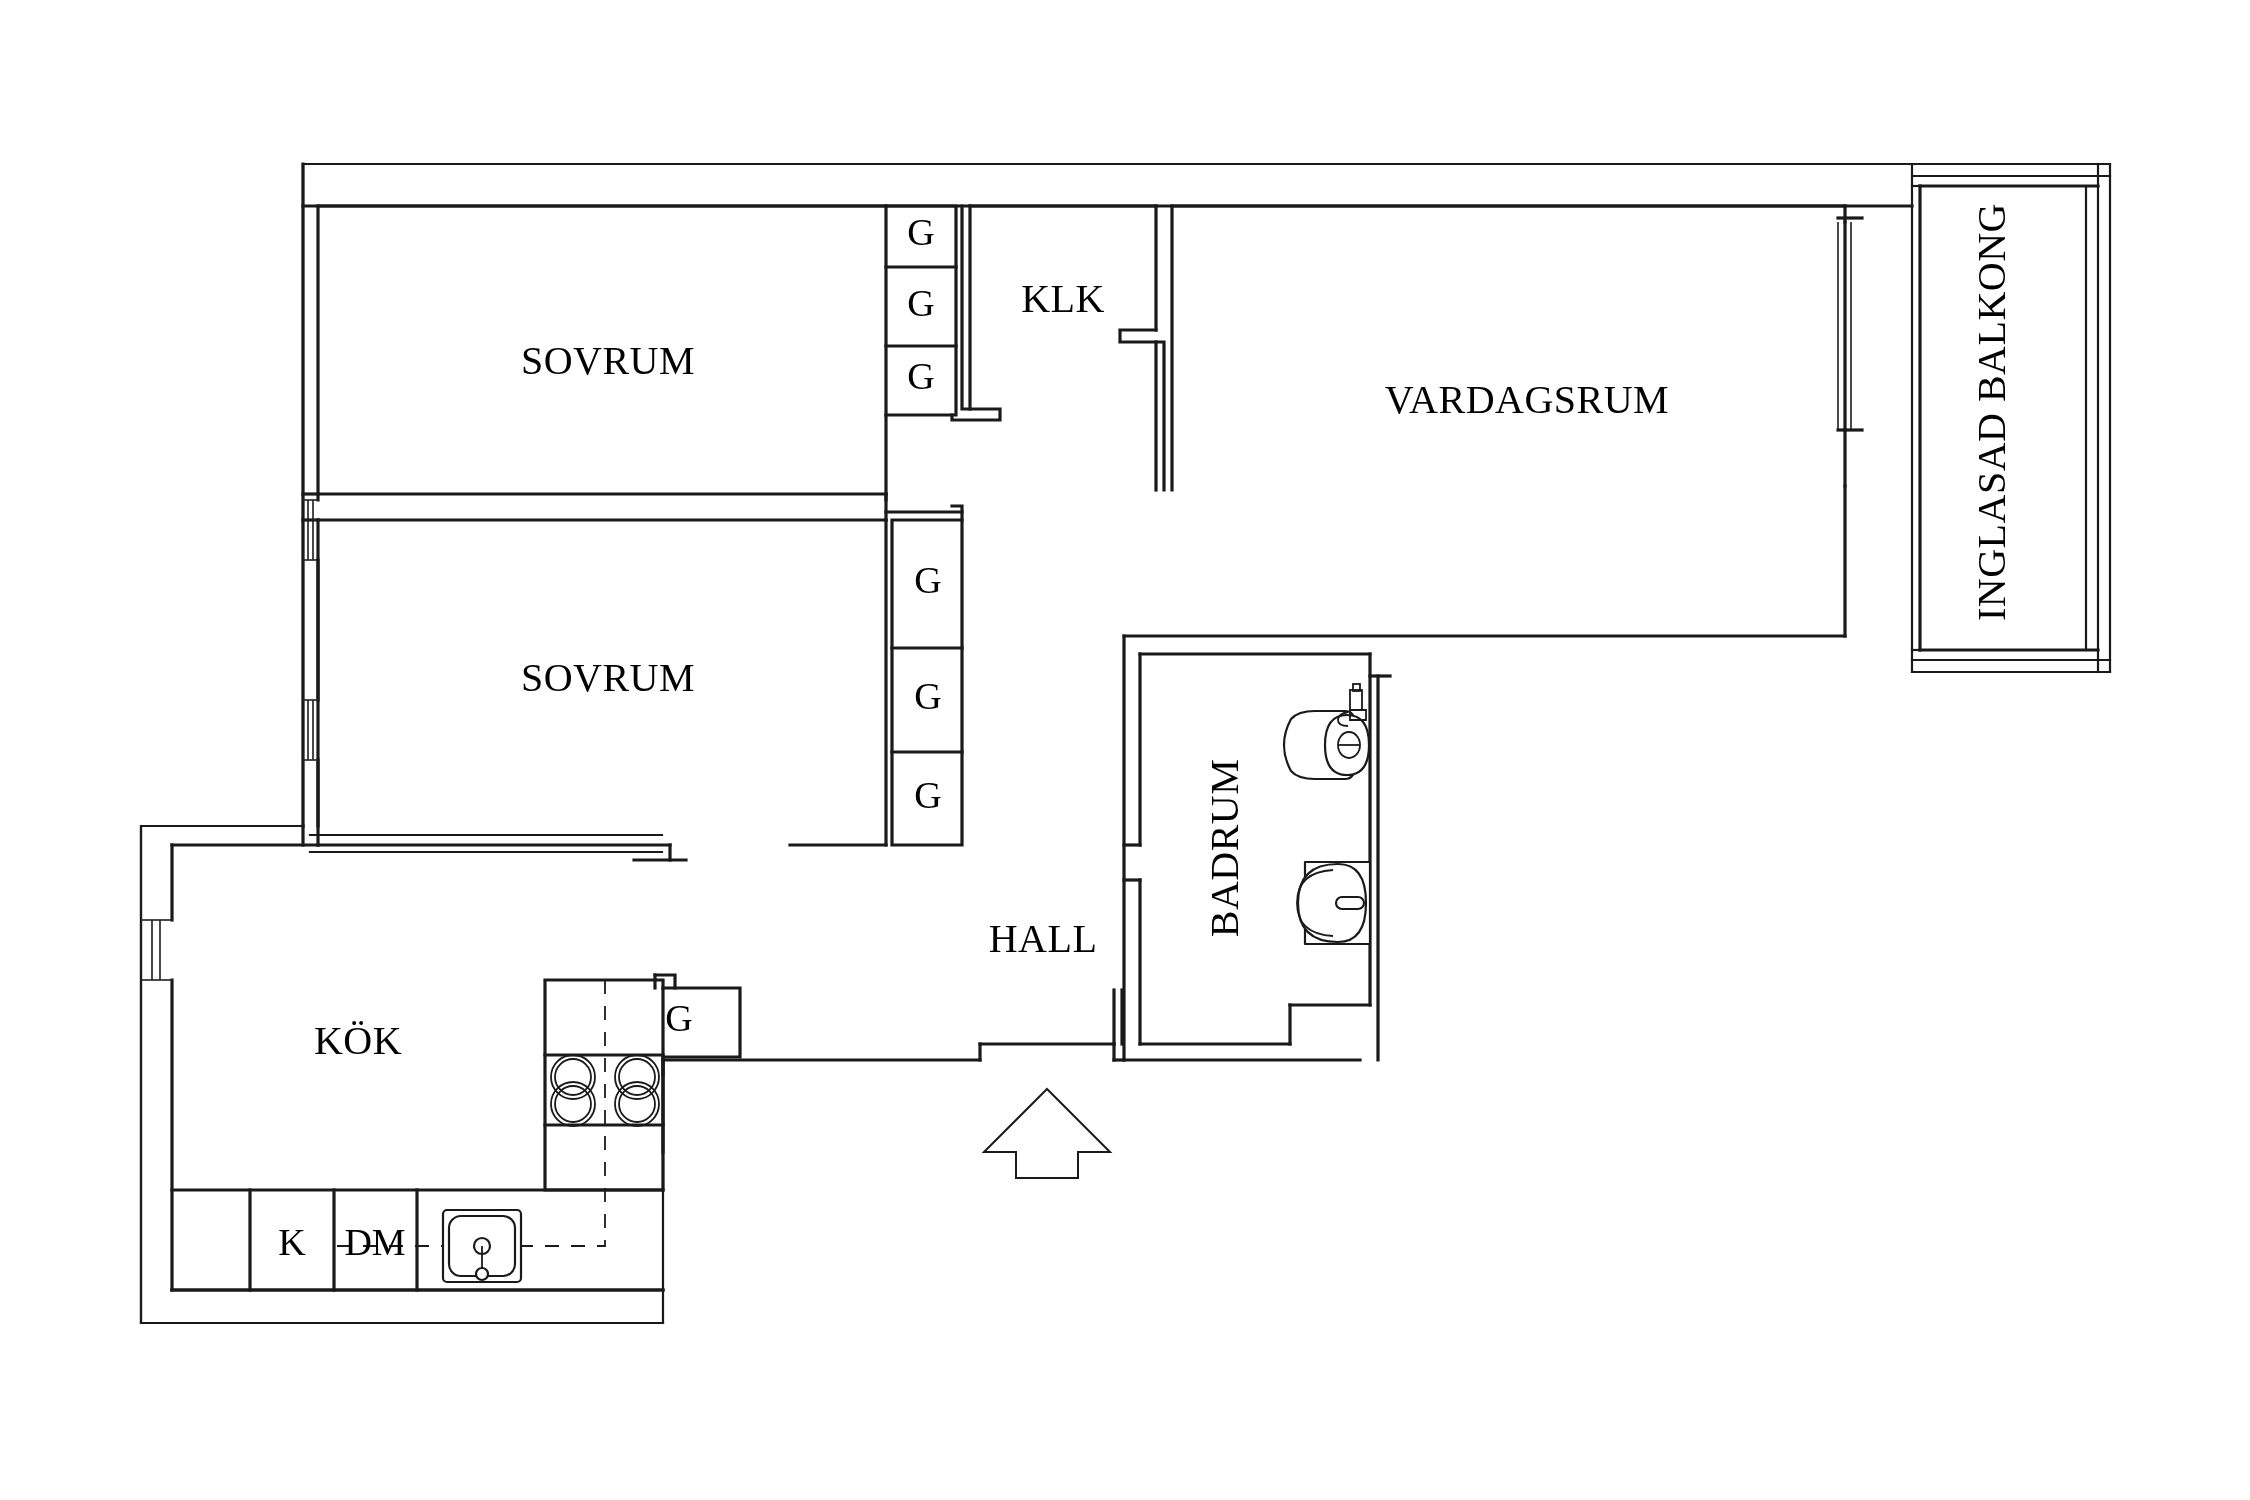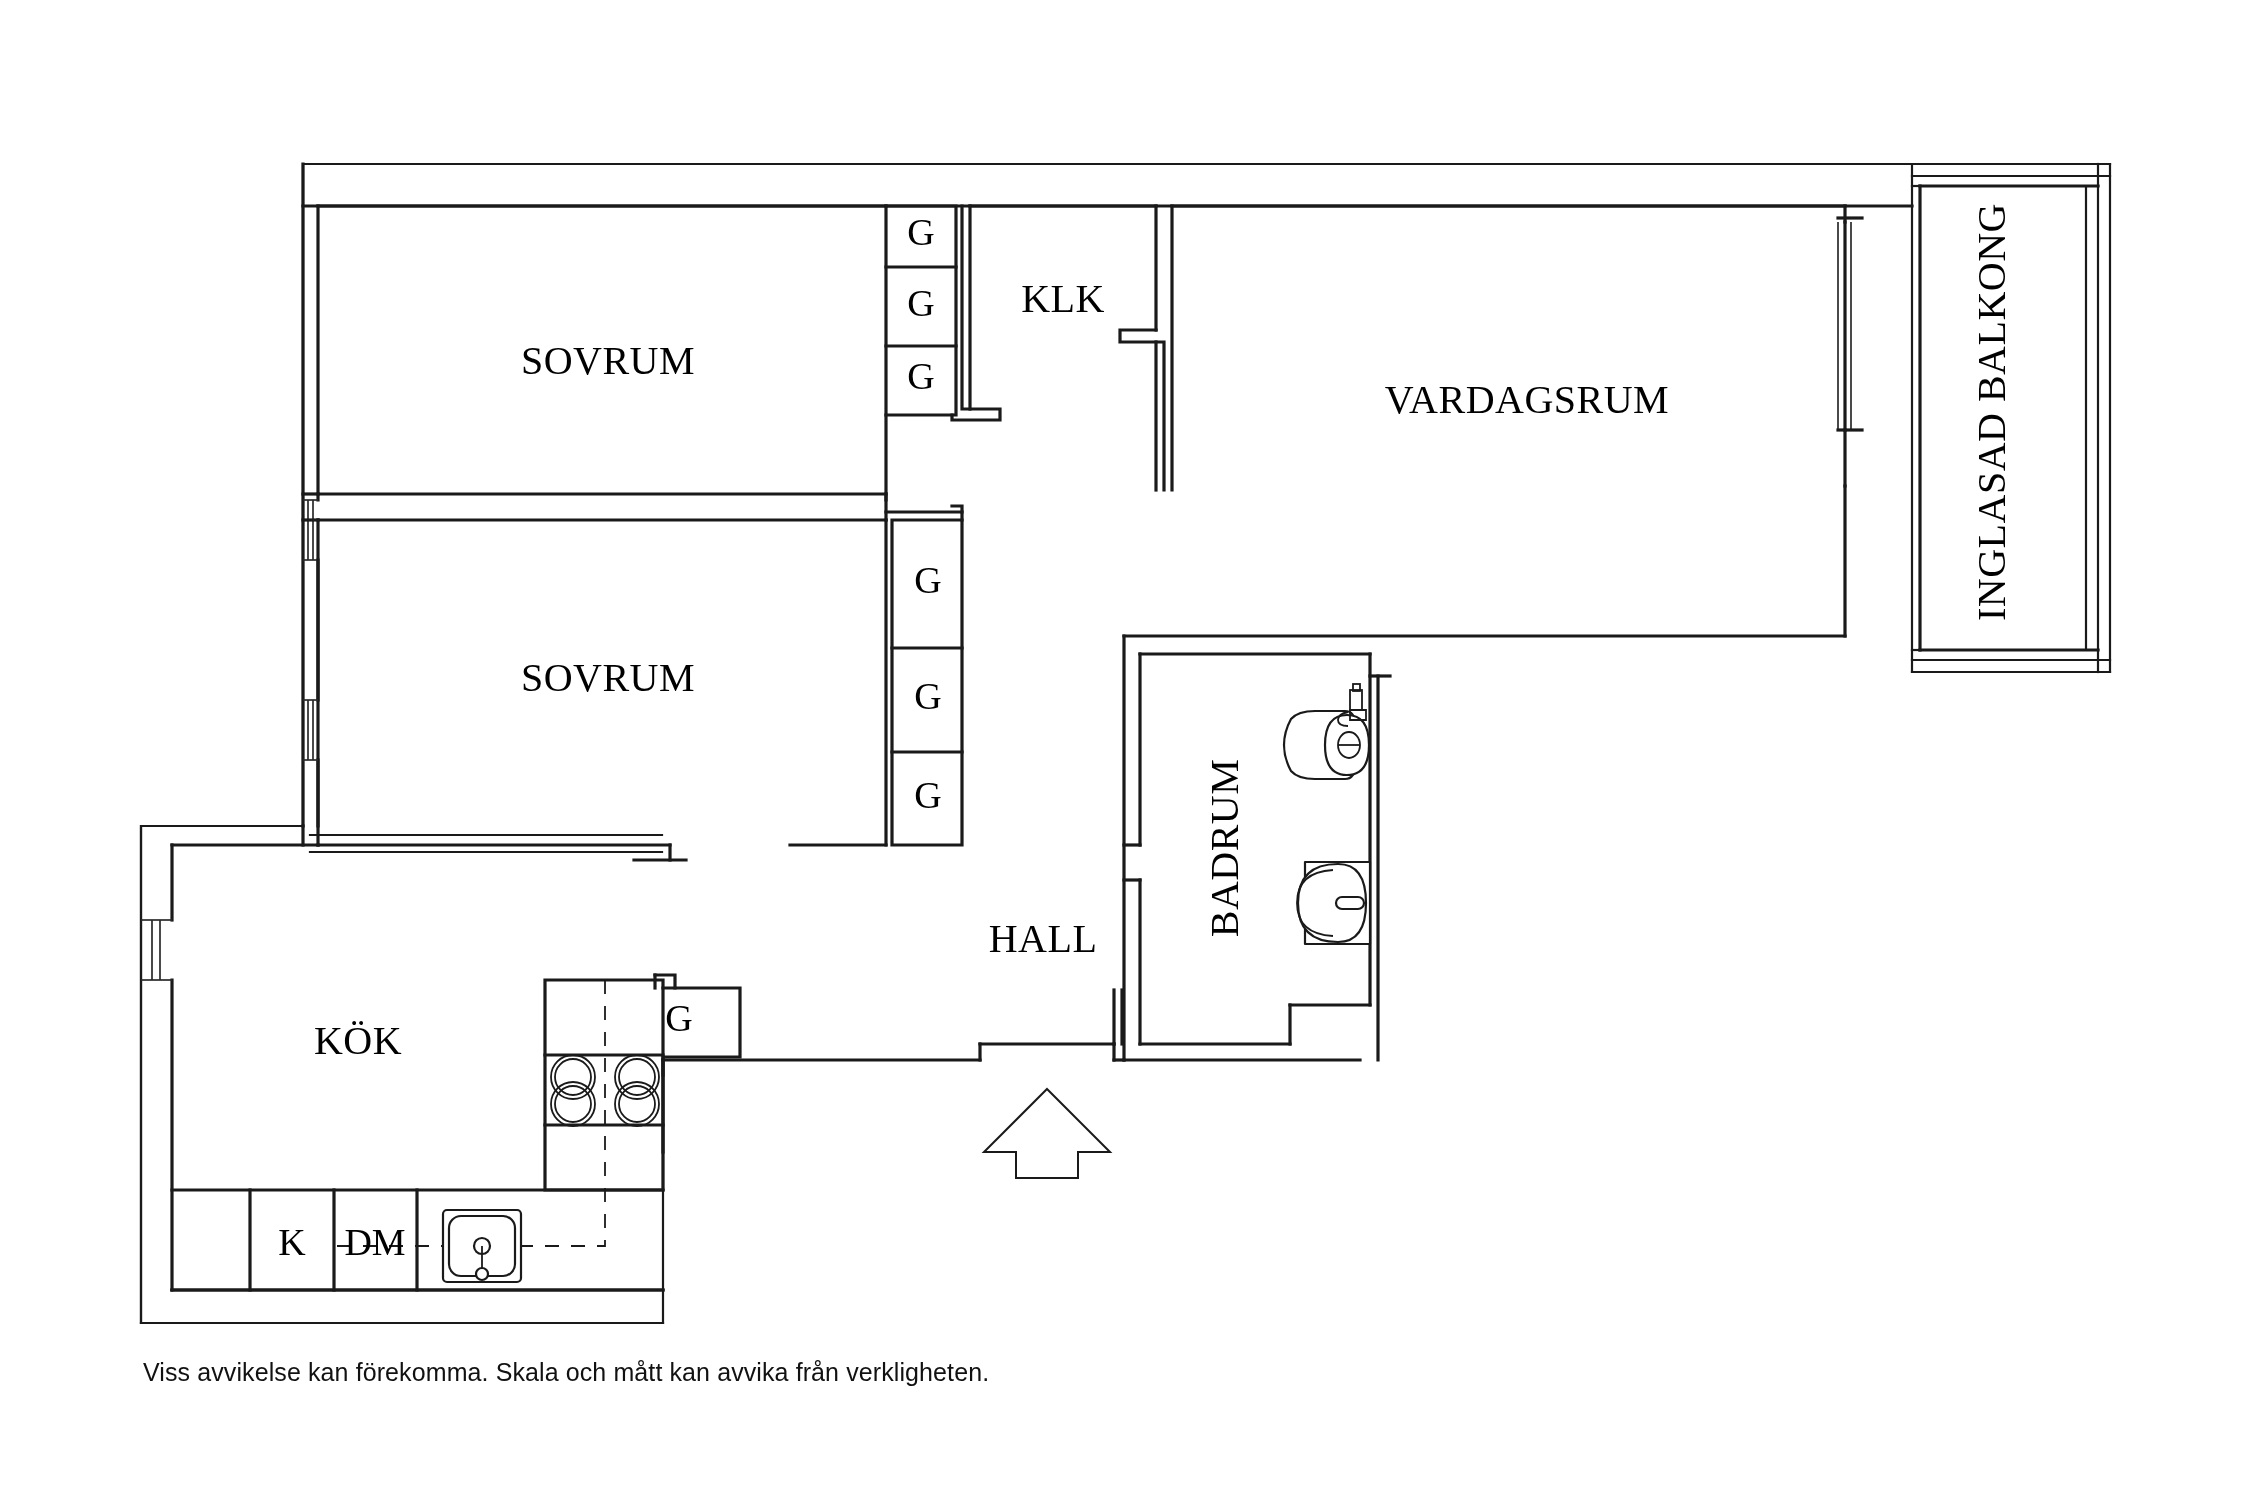--- a/index.html
+++ b/index.html
@@ -383,15 +383,14 @@
       <text class="closet-label" x="679" y="1022">G</text>
     </g>
 
     <g>
       <text class="appliance-label" x="292" y="1246">K</text>
       <text class="appliance-label" x="375" y="1246">DM</text>
     </g>
 
   </svg>
 
-  <div class="disclaimer">Viss avvikelse kan förekomma. Skala och mått kan avvika från verkligheten.</div>
 
 </div>
 
 </body></html>

